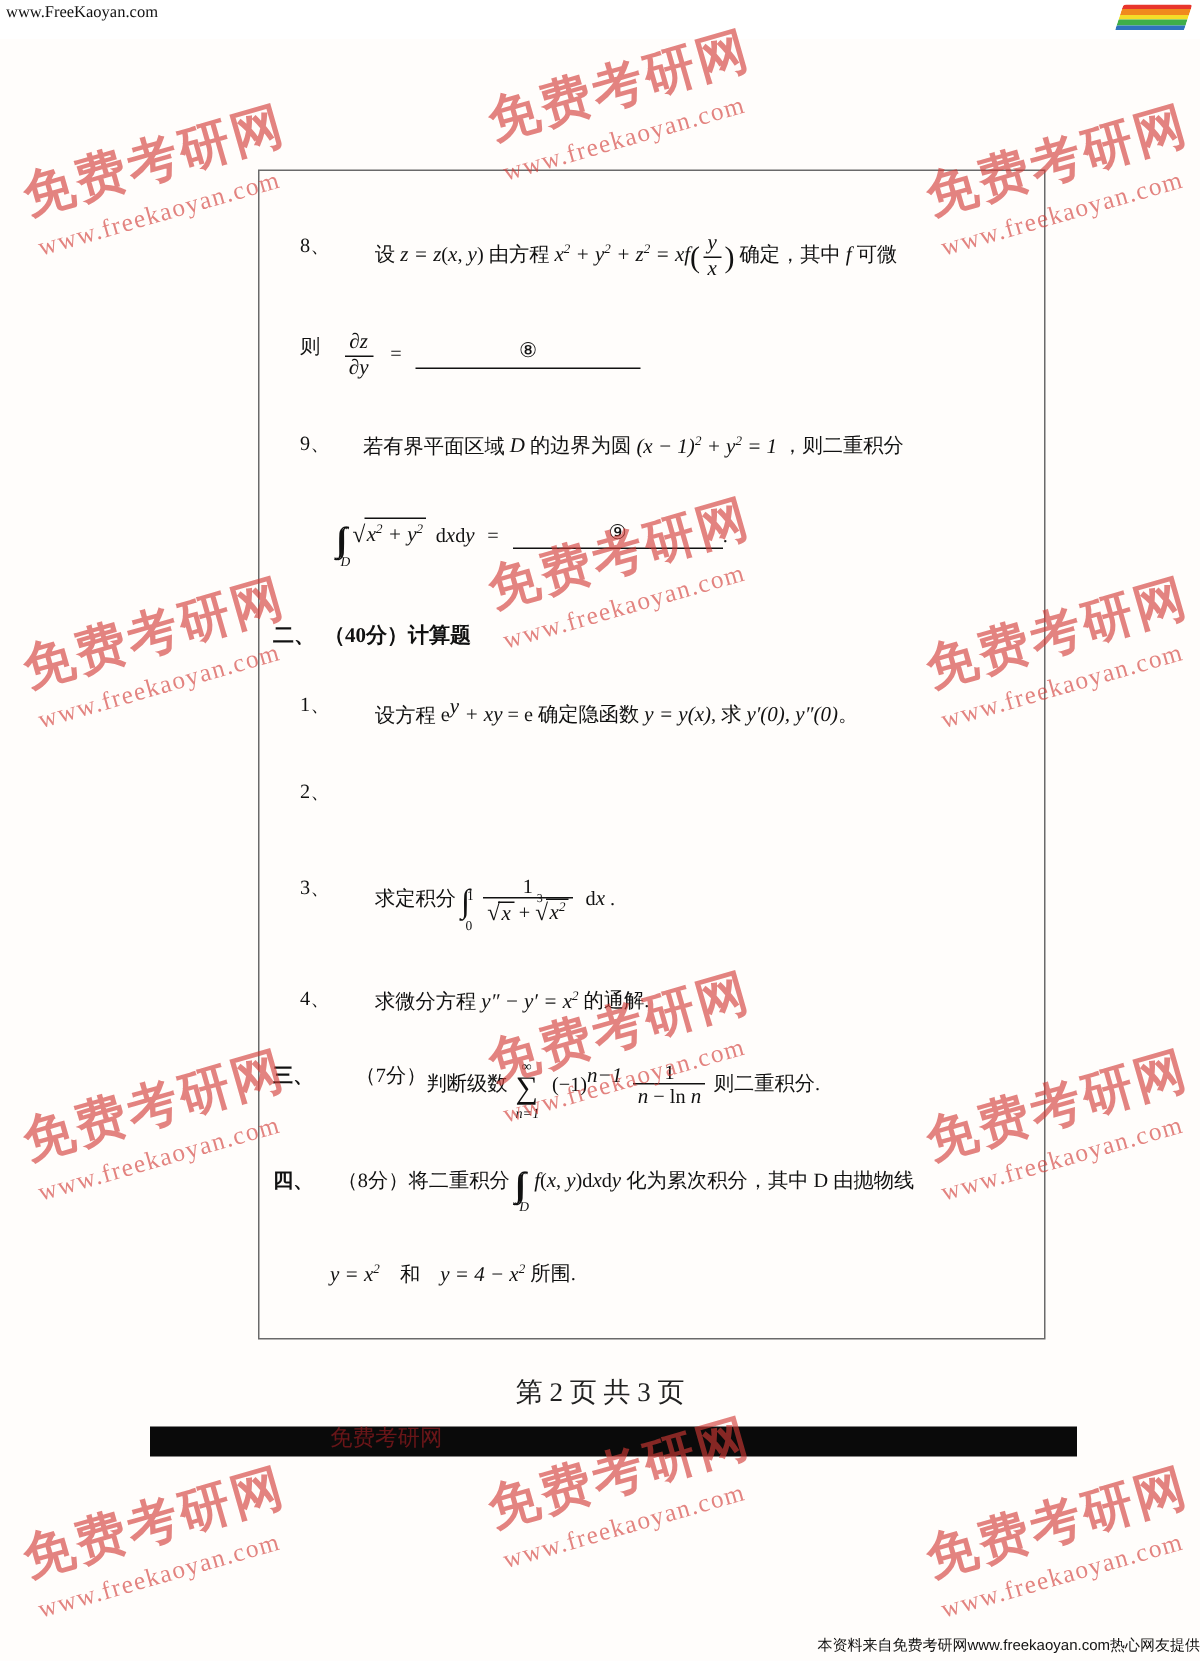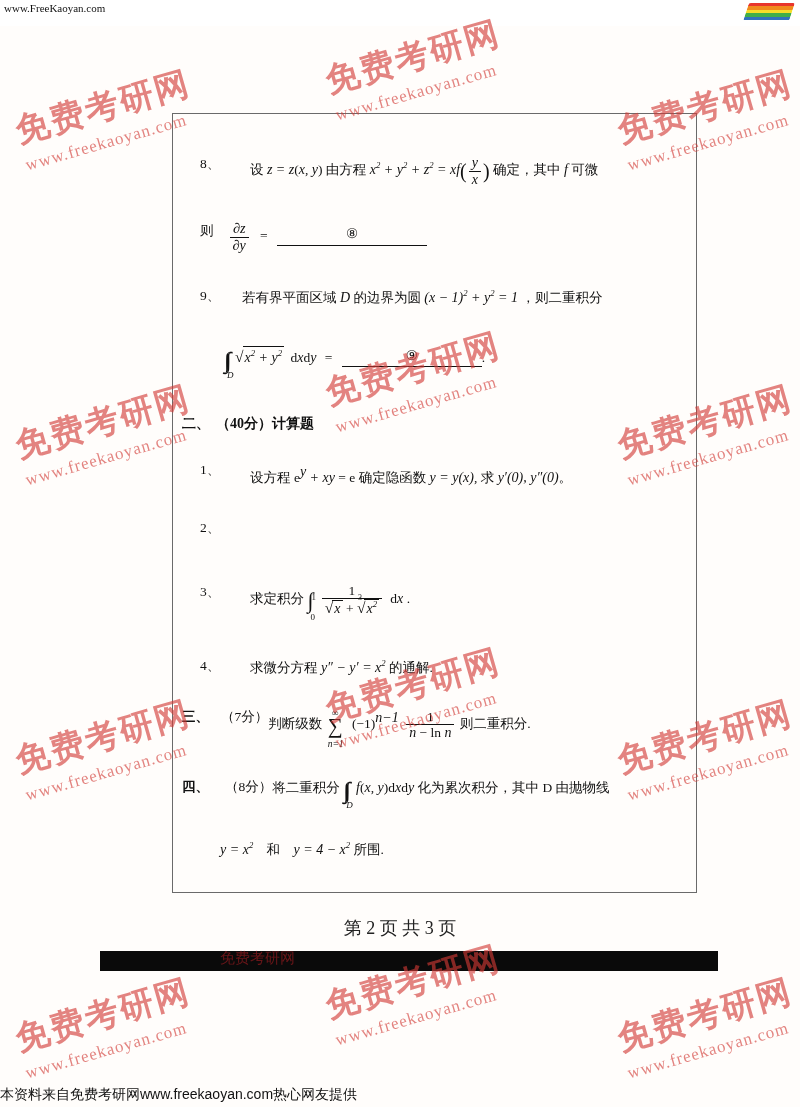--- a/index.html
+++ b/index.html
@@ -231,23 +231,23 @@
     top: -2px;
     color: #b61f24;
     font-family: "Liberation Sans", sans-serif;
     font-size: 15px;
     opacity: .55;
   }
   .bottom-note {
     position: absolute;
     left: 0; right: 0;
     bottom: 3px;
-    text-align: left;
+    text-align: right;
     font-family: "Liberation Sans", sans-serif;
-    font-size: 14px;
+    font-size: 10px;
     color: #111;
   }
   
   .wm-layer {
     position: absolute;
     inset: 0;
     pointer-events: none;
     overflow: hidden;
   }
   .wm-item {
@@ -372,21 +372,21 @@
         <div class="num">4、</div>
         <div class="txt">
           <span style="margin-left:14px">求微分方程</span>
           <span class="math">y″ − y′ = x<sup>2</sup></span>
           <span>的通解.</span>
         </div>
       </div>
 
       <div class="row" style="top:586px; left:-4px;">
         <div class="txt" style="font-weight:bold">三、</div>
-        <div class="txt" style="margin-left:12px">（7分）</div>
+        <div class="txt" style="margin-left:28px">（7分）</div>
         <div class="txt">
           <span>判断级数</span>
           <span class="sum"><span class="top">∞</span><span class="big">∑</span><span class="bot">n=1</span></span>
           <span class="up" style="margin-left:4px">(−1)</span><sup class="math">n−1</sup>
           <span class="frac" style="font-size:1em; margin-left:4px"><span class="n"><span class="up">1</span></span><span class="d"><span class="math">n</span><span class="up"> − ln </span><span class="math">n</span></span></span>
           <span>则二重积分.</span>
         </div>
       </div>
 
       <div class="row" style="top:656px; left:-4px;">

